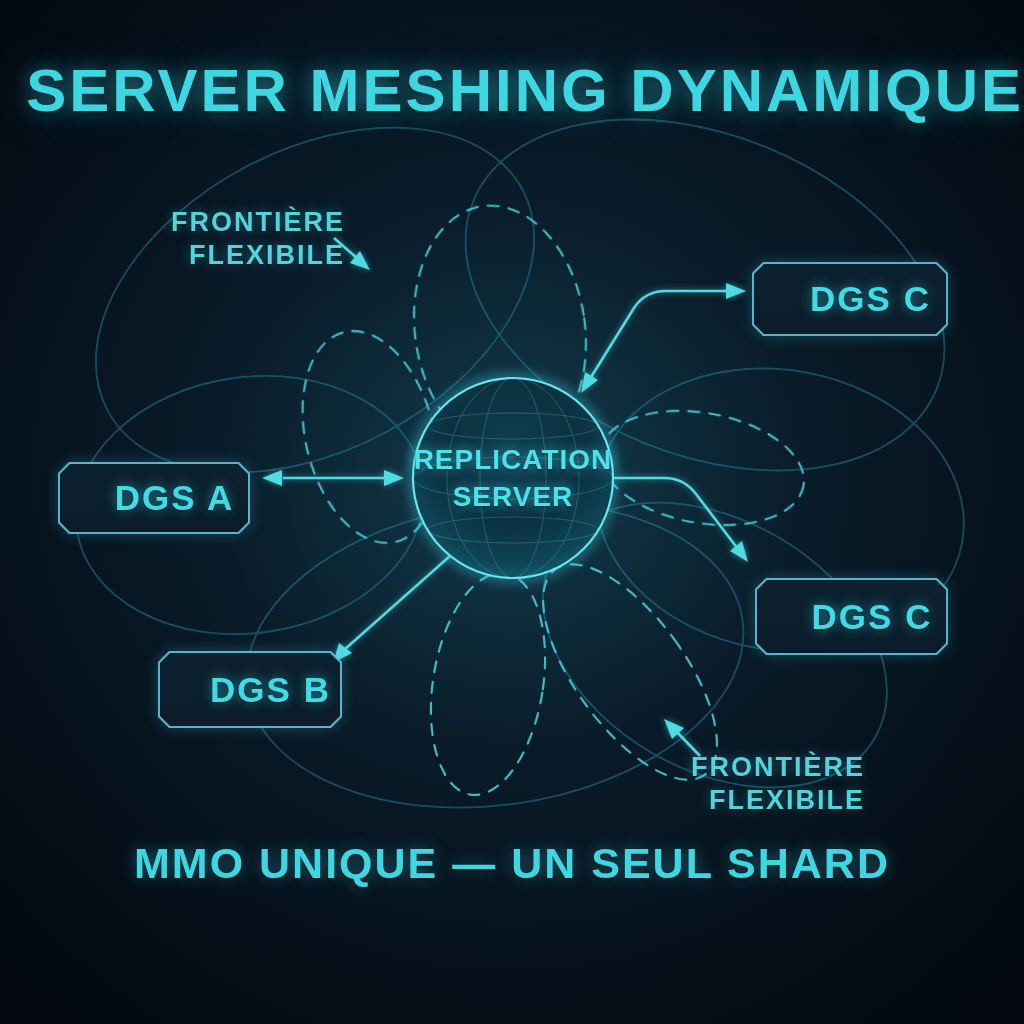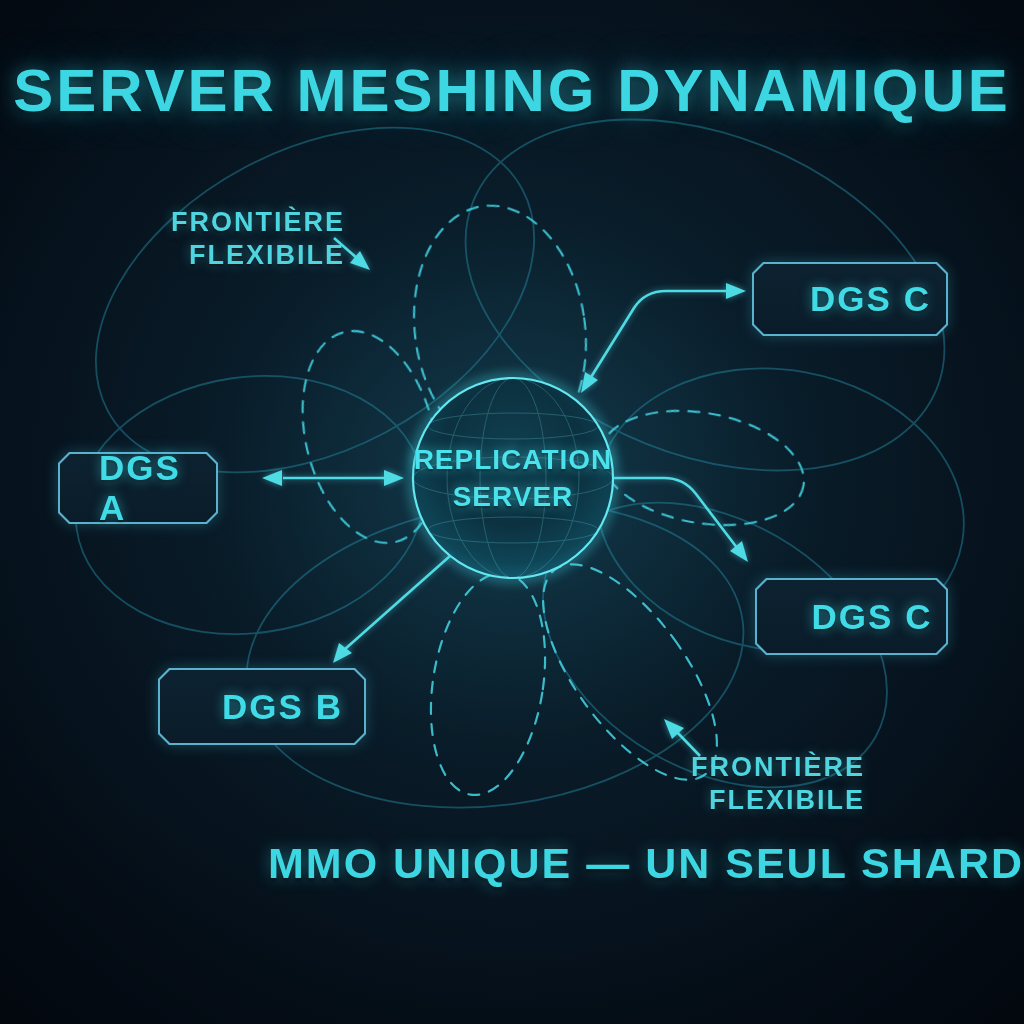--- a/index.html
+++ b/index.html
@@ -7,21 +7,21 @@
     position:relative;width:1024px;height:1024px;overflow:hidden;
     font-family:"Liberation Sans","DejaVu Sans",sans-serif;
     background:
       radial-gradient(420px 380px at 50% 47%, rgba(47,160,190,0.16), rgba(47,160,190,0) 70%),
       radial-gradient(900px 800px at 50% 45%, rgba(20,80,105,0.22), rgba(20,80,105,0) 75%),
       radial-gradient(circle at 50% 46%, #0b1d29 0%, #07131e 45%, #040c15 78%, #03080f 100%);
   }
   svg.diagram{position:absolute;left:0;top:0;}
   .txt{position:absolute;color:#3fdbe6;font-weight:bold;white-space:nowrap;}
   .title{
-    left:0;right:0;top:56px;text-align:center;font-size:60px;letter-spacing:3px;
+    left:0;right:0;top:56px;text-align:right;font-size:60px;letter-spacing:3px;
     color:#3cd7e2;
     text-shadow:0 0 18px rgba(62,216,230,.45),0 0 46px rgba(62,216,230,.25),0 4px 3px rgba(0,0,0,.6);
   }
   .ann{
     text-align:right;font-size:27px;letter-spacing:2px;line-height:33px;color:#4fd5e0;
     transform:translateX(-50%);
     text-shadow:0 0 12px rgba(79,213,224,.4),0 2px 2px rgba(0,0,0,.55);
   }
   .ann-top{left:258px;top:206px;}
   .ann-bottom{left:778px;top:751px;}
@@ -39,21 +39,21 @@
     font-size:35px;font-weight:bold;letter-spacing:2px;color:#3fdbe6;
     text-shadow:0 0 12px rgba(63,219,230,.55),0 2px 2px rgba(0,0,0,.5);
     padding-left:41px;
   }
   .core-label{
     left:413px;top:433px;width:200px;height:90px;display:flex;flex-direction:column;
     align-items:center;justify-content:center;font-size:28px;letter-spacing:1px;line-height:37px;
     color:#4ae2ec;text-shadow:0 0 12px rgba(74,226,236,.65),0 2px 2px rgba(0,10,15,.6);
   }
   .footer-headline{
-    left:0;right:0;top:839px;text-align:right;font-size:43px;letter-spacing:2px;color:#3cd7e2;
+    left:0;right:0;top:839px;text-align:center;font-size:43px;letter-spacing:2px;color:#3cd7e2;
     text-shadow:0 0 16px rgba(62,216,230,.4),0 3px 3px rgba(0,0,0,.6);
   }
   .footer-subline{
     left:0;right:0;top:927px;text-align:center;font-size:30px;letter-spacing:3px;color:#3cd7e2;
     text-shadow:0 0 12px rgba(62,216,230,.4),0 3px 2px rgba(0,0,0,.6);
   }
 </style>
 </head>
 <body>
 
@@ -131,36 +131,36 @@
 
   <div class="txt ann ann-top">
     <div>FRONTIÈRE</div>
     <div>FLEXIBILE</div>
   </div>
   <div class="txt ann ann-bottom">
     <div>FRONTIÈRE</div>
     <div>FLEXIBILE</div>
   </div>
 
-  <div class="node" style="left:58px;top:452px;width:160px;height:72px;">
+  <div class="node" style="left:58px;top:462px;width:192px;height:72px;">
     <div class="node-frame"></div>
     <div class="node-fill"></div>
     <div class="node-label">DGS A</div>
   </div>
   <div class="node" style="left:752px;top:262px;width:196px;height:74px;">
     <div class="node-frame"></div>
     <div class="node-fill"></div>
     <div class="node-label">DGS C</div>
   </div>
   <div class="node" style="left:755px;top:578px;width:193px;height:77px;">
     <div class="node-frame"></div>
     <div class="node-fill"></div>
     <div class="node-label">DGS C</div>
   </div>
-  <div class="node" style="left:158px;top:668px;width:208px;height:77px;">
+  <div class="node" style="left:158px;top:651px;width:184px;height:77px;">
     <div class="node-frame"></div>
     <div class="node-fill"></div>
     <div class="node-label">DGS B</div>
   </div>
 
   <div class="txt core-label">
     <div>REPLICATION</div>
     <div>SERVER</div>
   </div>
 

